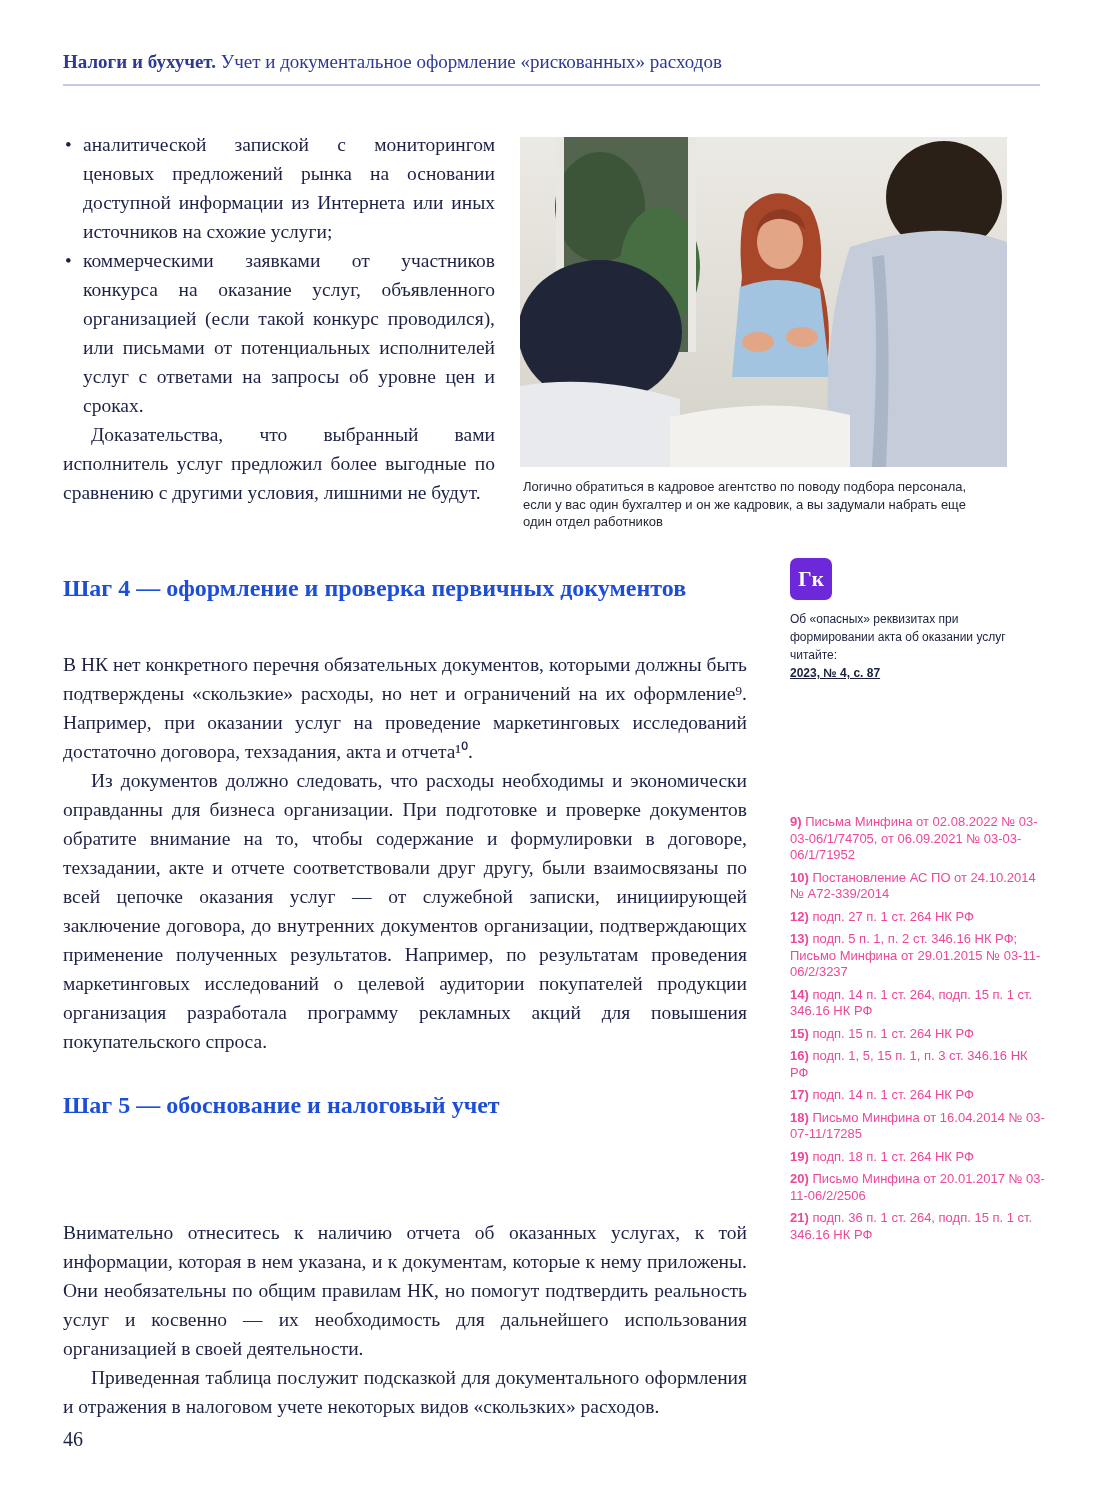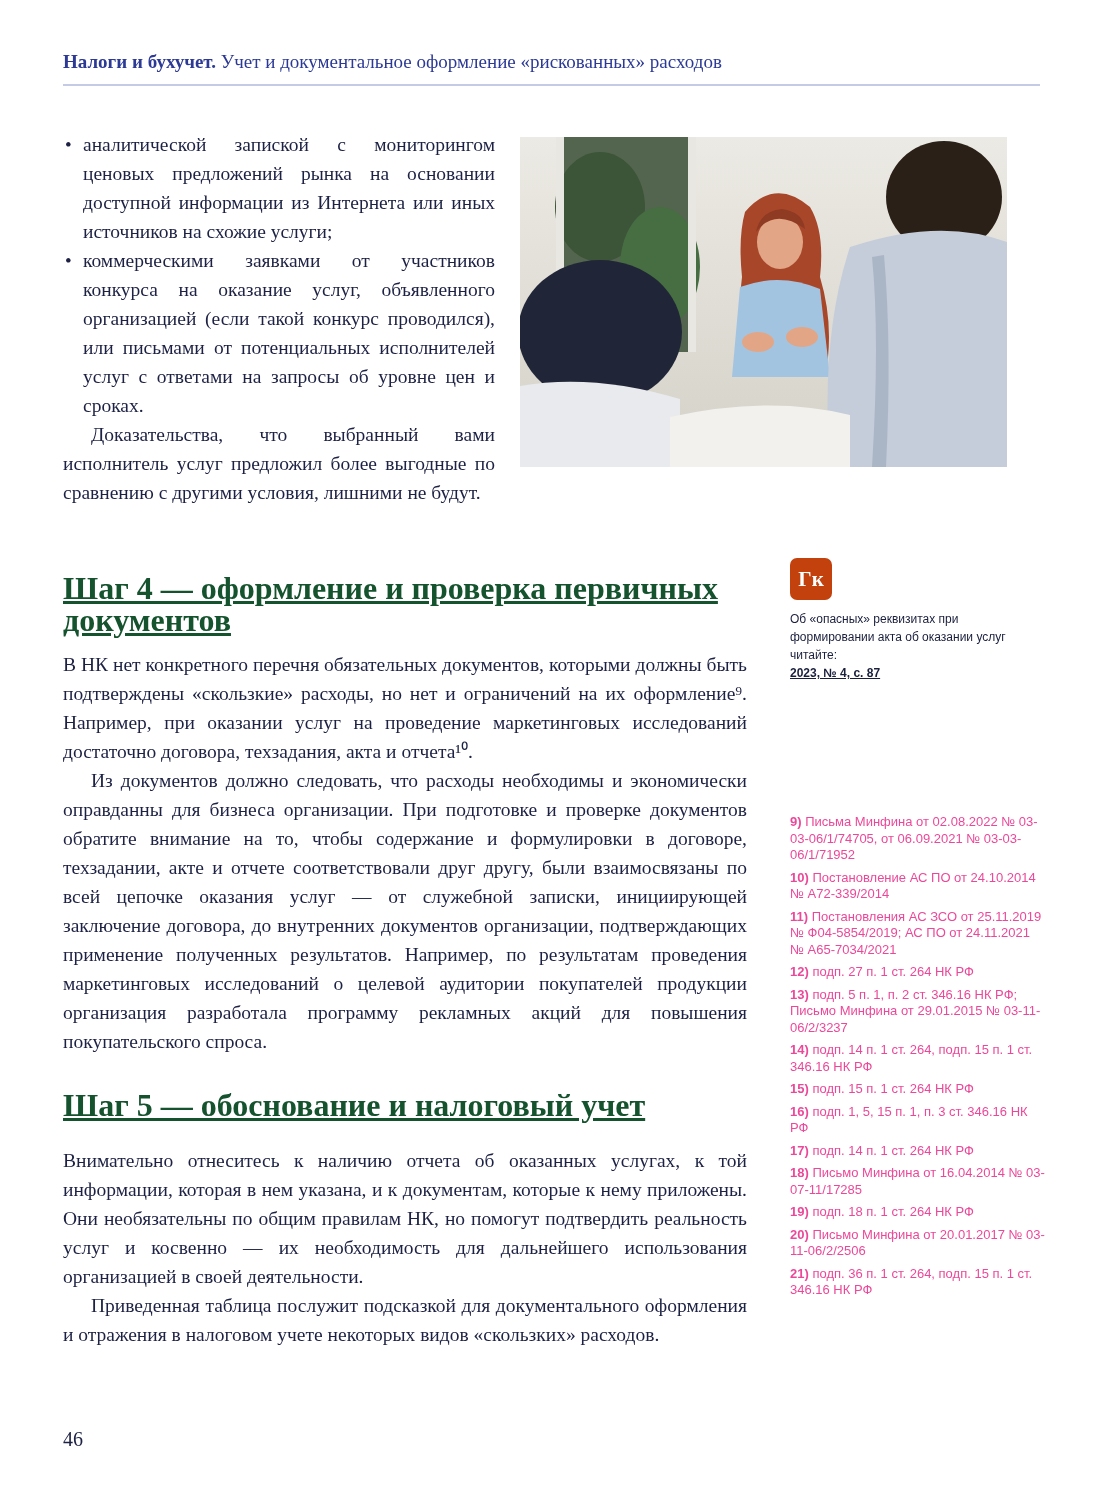--- a/index.html
+++ b/index.html
@@ -39,36 +39,36 @@
   }
   .photo svg { display:block; width:100%; height:100%; }
   .caption {
     position:absolute; left:523px; top:478px; width:472px;
     font-family:"Liberation Sans", sans-serif;
     font-size:13px; line-height:17.5px; color:#232838;
   }
   
   .h-step {
     position:absolute; left:63px; width:730px;
-    font-size:32px; line-height:32px; font-weight:bold; color:#14532d;text-decoration:underline;
+    font-size:24px; line-height:32px; font-weight:bold; color:#1d4ed8;
   }
   .h-step4 { top:572px; }
   .h-step5 { top:1089px; }
   
   .body-col {
     position:absolute; left:63px; width:684px;
     font-size:19.5px; line-height:29px; text-align:justify;
   }
   .body-step4 { top:650px; }
-  .body-step5 { top:1146px; }
+  .body-step5 { top:1218px; }
   .body-col p.indent { text-indent:28px; }
   
   .gk-logo {
     position:absolute; left:790px; top:558px; width:42px; height:42px;
-    background:#c2410c; border-radius:7px;
+    background:#6d28d9; border-radius:7px;
     color:#ffffff; font-weight:bold; font-size:21px;
     display:flex; align-items:center; justify-content:center;
   }
   .sidebar-note {
     position:absolute; left:790px; top:610px; width:252px;
     font-family:"Liberation Sans", sans-serif;
     font-size:12px; line-height:18px; color:#1a1f3c;
   }
   .sidebar-note .ref { font-weight:bold; margin-top:0;text-decoration:underline; }
   .footnotes {
@@ -129,20 +129,21 @@
       <ellipse cx="80" cy="195" rx="82" ry="72" fill="#202637"></ellipse>
       <path d="M-5 250 Q70 235 160 262 L160 330 L-5 330 Z" fill="#e9eaee"></path>
 
       <ellipse cx="424" cy="60" rx="58" ry="56" fill="#2a2017"></ellipse>
       <path d="M330 110 Q420 80 487 105 L487 330 L310 330 Q300 200 330 110 Z" fill="#c4cdd9"></path>
       <path d="M352 120 Q360 200 352 330 L366 330 Q372 210 364 118 Z" fill="#aab6c6"></path>
 
       <path d="M150 280 Q250 258 330 278 L330 330 L150 330 Z" fill="#f2f1ed"></path>
     </svg>
   </div>
+  <div class="caption">Логично обратиться в кадровое агентство по поводу подбора персонала, если у вас один бухгалтер и он же кадровик, а вы задумали набрать еще один отдел работников</div>
 
   <div class="h-step h-step4">Шаг 4 — оформление и проверка первичных документов</div>
   <div class="body-col body-step4">
     <p>В НК нет конкретного перечня обязательных документов, которыми должны быть подтверждены «скользкие» расходы, но нет и ограничений на их оформление⁹. Например, при оказании услуг на проведение маркетинговых исследований достаточно договора, техзадания, акта и отчета¹⁰.</p>
     <p class="indent">Из документов должно следовать, что расходы необходимы и экономически оправданны для бизнеса организации. При подготовке и проверке документов обратите внимание на то, чтобы содержание и формулировки в договоре, техзадании, акте и отчете соответствовали друг другу, были взаимосвязаны по всей цепочке оказания услуг — от служебной записки, инициирующей заключение договора, до внутренних документов организации, подтверждающих применение полученных результатов. Например, по результатам проведения маркетинговых исследований о целевой аудитории покупателей продукции организация разработала программу рекламных акций для повышения покупательского спроса.</p>
   </div>
 
   <div class="h-step h-step5">Шаг 5 — обоснование и налоговый учет</div>
   <div class="body-col body-step5">
     <p>Внимательно отнеситесь к наличию отчета об оказанных услугах, к той информации, которая в нем указана, и к документам, которые к нему приложены. Они необязательны по общим правилам НК, но помогут подтвердить реальность услуг и косвенно — их необходимость для дальнейшего использования организацией в своей деятельности.</p>
@@ -151,21 +152,20 @@
 
   <div class="gk-logo">Гк</div>
   <div class="sidebar-note">
     <div>Об «опасных» реквизитах при формировании акта об оказании услуг читайте:</div>
     <div class="ref">2023, № 4, с. 87</div>
   </div>
 
   <div class="footnotes">
     <div class="fn"><span class="fn-num">9)</span> <span class="fn-text">Письма Минфина от 02.08.2022 № 03-03-06/1/74705, от 06.09.2021 № 03-03-06/1/71952</span></div>
     <div class="fn"><span class="fn-num">10)</span> <span class="fn-text">Постановление АС ПО от 24.10.2014 № А72-339/2014</span></div>
-    <div class="fn"><span class="fn-num">11)</span> <span class="fn-text">Постановления АС ЗСО от 25.11.2019 № Ф04-5854/2019; АС ПО от 24.11.2021 № А65-7034/2021</span></div>
     <div class="fn"><span class="fn-num">12)</span> <span class="fn-text">подп. 27 п. 1 ст. 264 НК РФ</span></div>
     <div class="fn"><span class="fn-num">13)</span> <span class="fn-text">подп. 5 п. 1, п. 2 ст. 346.16 НК РФ; Письмо Минфина от 29.01.2015 № 03-11-06/2/3237</span></div>
     <div class="fn"><span class="fn-num">14)</span> <span class="fn-text">подп. 14 п. 1 ст. 264, подп. 15 п. 1 ст. 346.16 НК РФ</span></div>
     <div class="fn"><span class="fn-num">15)</span> <span class="fn-text">подп. 15 п. 1 ст. 264 НК РФ</span></div>
     <div class="fn"><span class="fn-num">16)</span> <span class="fn-text">подп. 1, 5, 15 п. 1, п. 3 ст. 346.16 НК РФ</span></div>
     <div class="fn"><span class="fn-num">17)</span> <span class="fn-text">подп. 14 п. 1 ст. 264 НК РФ</span></div>
     <div class="fn"><span class="fn-num">18)</span> <span class="fn-text">Письмо Минфина от 16.04.2014 № 03-07-11/17285</span></div>
     <div class="fn"><span class="fn-num">19)</span> <span class="fn-text">подп. 18 п. 1 ст. 264 НК РФ</span></div>
     <div class="fn"><span class="fn-num">20)</span> <span class="fn-text">Письмо Минфина от 20.01.2017 № 03-11-06/2/2506</span></div>
     <div class="fn"><span class="fn-num">21)</span> <span class="fn-text">подп. 36 п. 1 ст. 264, подп. 15 п. 1 ст. 346.16 НК РФ</span></div>

